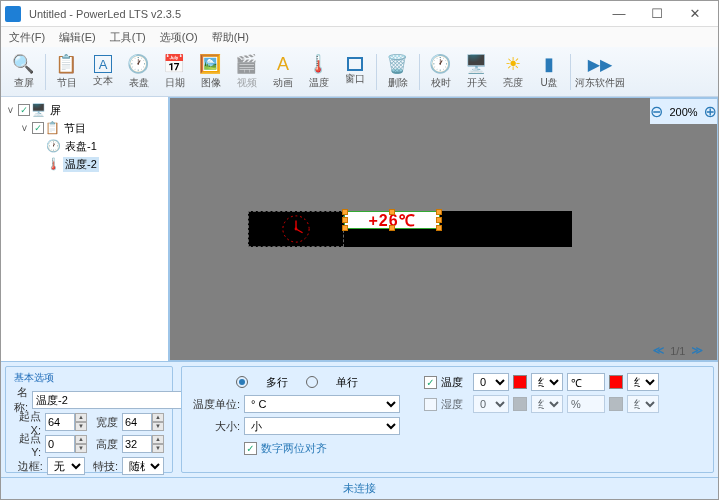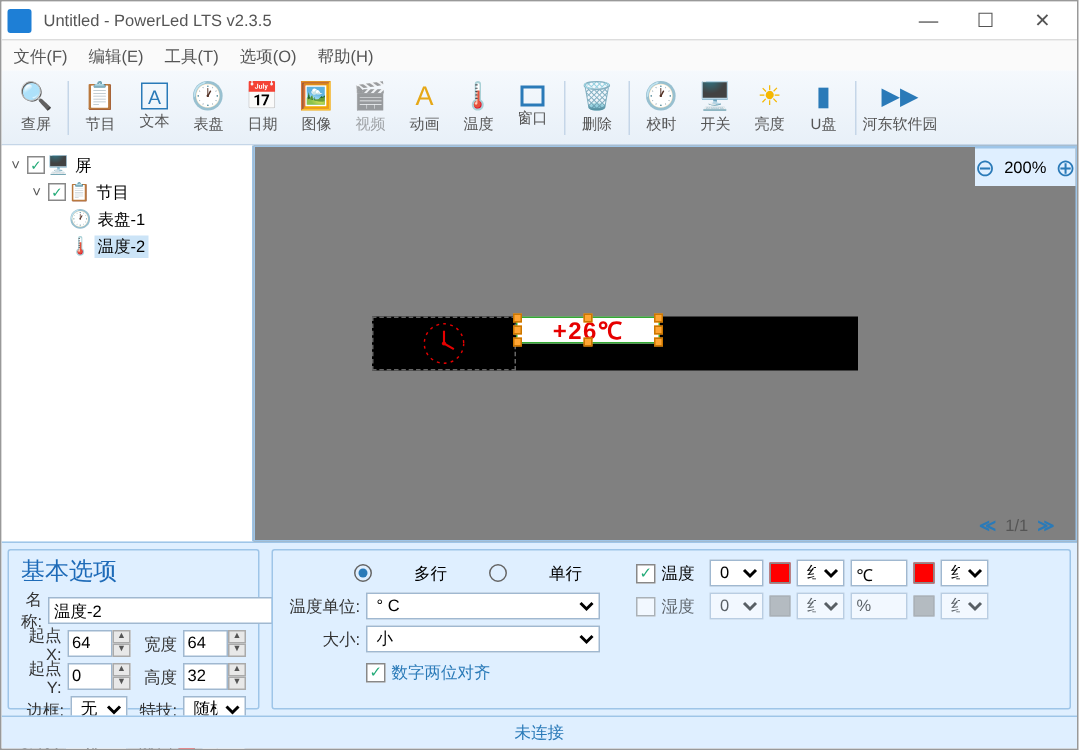--- a/index.html
+++ b/index.html
@@ -37,21 +37,21 @@
 .h-ml{top:50%;left:-3px;margin-top:-3px}.h-mr{top:50%;right:-3px;margin-top:-3px}
 .clock-svg{width:30px;height:30px}
 .temp-txt{color:#e60000;font-size:16px;font-weight:bold;letter-spacing:1px}
 .zoom-bar{height:26px;background:#dfefff;display:flex;align-items:center;justify-content:center;gap:6px;border-top:1px solid #9ec5e8}
 .zoom-btn{font-size:16px;color:#2a7ab8}
 .page-bar{position:absolute;right:14px;bottom:3px;display:flex;align-items:center;gap:6px;color:#2a7ab8;font-size:13px}
 .panels{height:116px;background:#dfefff;display:flex;border-top:1px solid #9ec5e8}
 .panel{border:1px solid #9ec5e8;margin:4px;border-radius:2px;padding:4px 8px 6px;background:#dfefff}
 .panel-l{width:168px}
 .panel-r{flex:1}
-.panel-title{color:#1e6bb8;font-size:16px;margin-bottom:4px}
+.panel-title{color:#1e6bb8;font-size:10px;margin-bottom:4px}
 .fld-row{display:flex;align-items:center;height:22px;gap:4px}
 .fld-lbl{color:#333;width:32px;text-align:right}
 .fld-in{height:18px;border:1px solid #a0b8d0;background:#fff;padding:0 3px;font-size:11px}
 .fld-spin{width:42px;display:flex}
 .fld-spin input{flex:1;min-width:0;border:1px solid #a0b8d0;height:18px;padding:0 2px;font-size:11px}
 .spin-btns{display:flex;flex-direction:column;width:12px}
 .spin-btns span{height:9px;background:#e8e8e8;border:1px solid #aaa;font-size:6px;line-height:6px;text-align:center;color:#555}
 .sel{height:18px;border:1px solid #a0b8d0;background:#fff;padding:0 2px;font-size:11px}
 .color-sw{width:14px;height:14px;border:1px solid #888}
 .chk{width:13px;height:13px;border:1px solid #888;background:#fff;display:inline-flex;align-items:center;justify-content:center;font-size:10px;color:#2a7}
@@ -269,21 +269,21 @@
         <select class="sel" style="width:42px"><option>1(快)</option></select>
    <span class="fld-lbl">颜色</span>
         <span class="color-sw" style="background:#f00"></span>
         <select class="sel" style="width:30px"><option>红</option></select>
   </div>
  </div>
 
  <div class="panel panel-r">
   <div style="display:flex;gap:24px">
    <div style="width:210px">
-    <div class="fld-row" style="padding-left:46px;gap:28px">
+    <div class="fld-row" style="padding-left:46px;gap:18px">
      <span class="radio on"></span>
             <span>多行</span>
      <span class="radio"></span>
             <span>单行</span>
     </div>
     <div class="fld-row">
             <span class="fld-lbl" style="width:50px">温度单位:</span>
             <select class="sel" style="flex:1"><option>° C</option></select>
           </div>
     <div class="fld-row">

